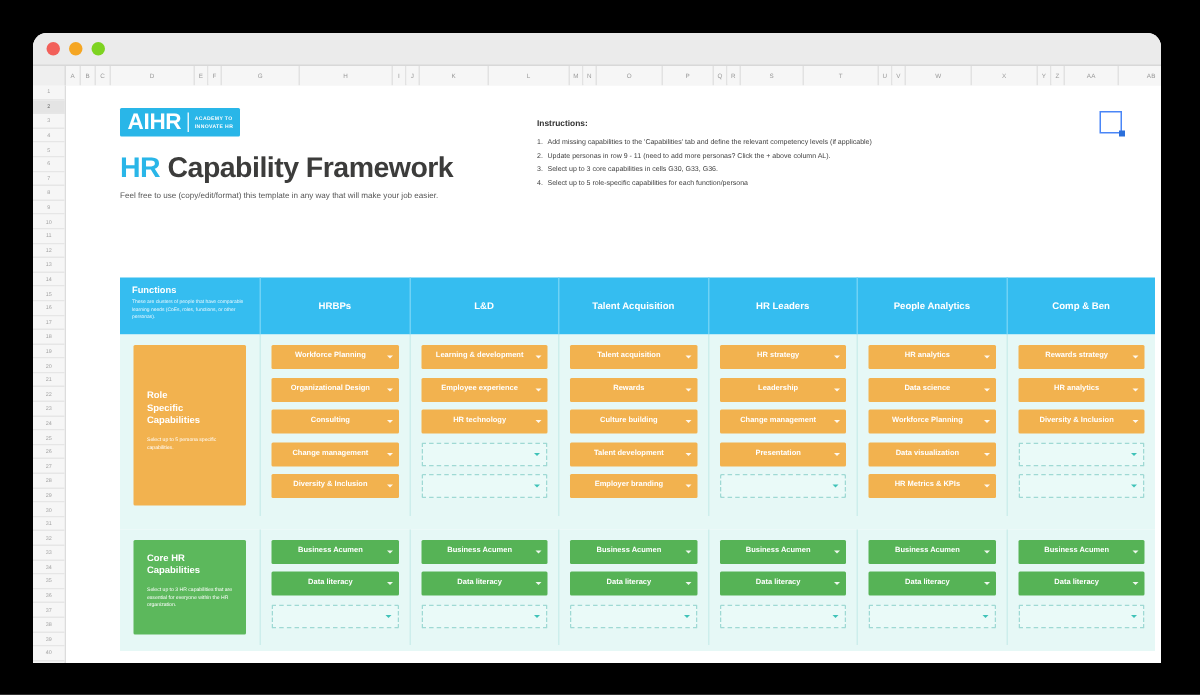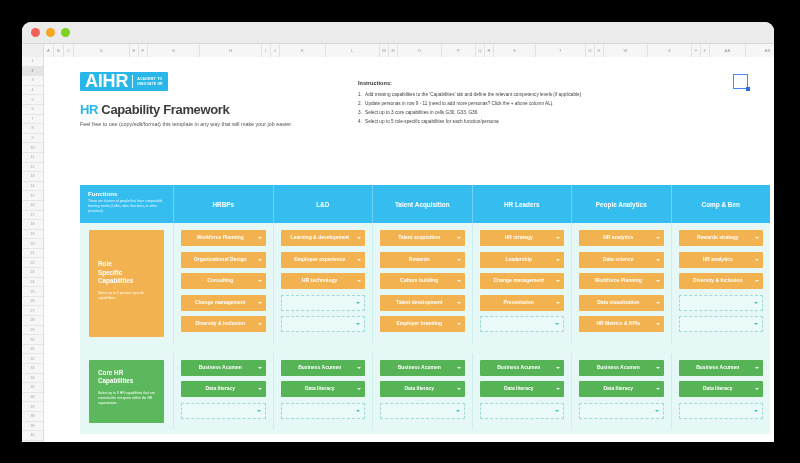--- a/index.html
+++ b/index.html
@@ -101,37 +101,37 @@
   .sheet-top { position: relative; padding: 15px 0 0 36px; }
 
   .logo {
     display: inline-flex; align-items: stretch;
     background: #29b6e8;
     height: 19px;
     padding: 0 0 0 0;
     border-radius: 1px;
   }
   .logo-main {
-    font-size: 18px; font-weight: bold; color: #fff;
+    font-size: 15px; font-weight: bold; color: #fff;
     letter-spacing: -0.2px;
     padding: 0 4px 0 5px;
     display:flex; align-items:center;
     font-family: "Liberation Sans", sans-serif;
   }
   .logo-div { width:1px; background: rgba(255,255,255,.85); margin: 3px 0; }
   .logo-sub {
     display:flex; flex-direction:column; justify-content:center;
     padding: 0 5px 0 4px;
     font-size: 3.4px; color:#fff; font-weight: bold;
     line-height: 1.45; letter-spacing: .25px;
   }
 
   .page-title {
     margin-top: 11px;
-    font-size: 13px;
+    font-size: 19px;
     color: #3c3c3b;
     font-weight: bold;
     letter-spacing: -0.35px;
   }
   .page-title .hr { color: #29b6e8; }
   .page-sub {
     margin-top: 4px;
     font-size: 5.4px;
     color: #555;
     letter-spacing: 0;

